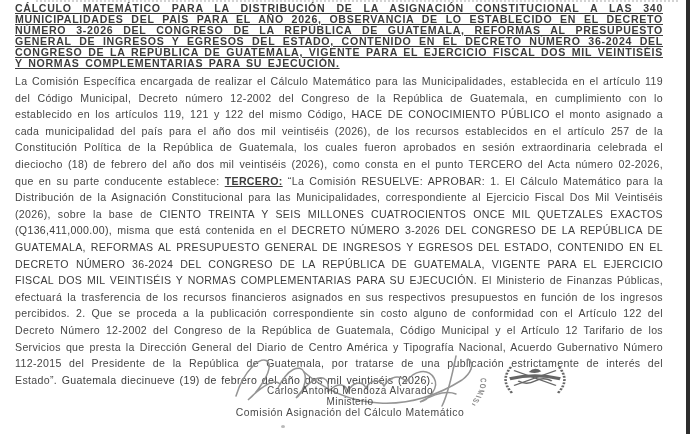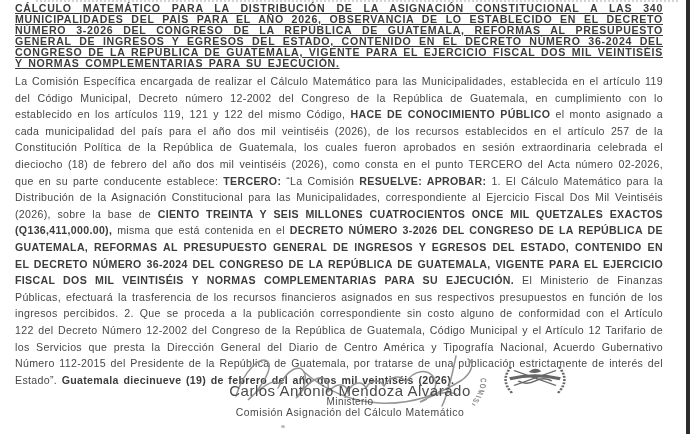--- a/index.html
+++ b/index.html
@@ -15,27 +15,27 @@
     position:absolute;top:3px;left:15px;width:648px;margin:0;
     font-size:10.6px;font-weight:700;line-height:10.9px;
     letter-spacing:.7px;word-spacing:2px;text-align:justify;color:#3c3c3c;text-decoration:underline;
   }
   .doc-body{
     position:absolute;top:73px;left:15px;width:648px;margin:0;
     font-size:10.6px;font-weight:400;line-height:16.6px;
     letter-spacing:.33px;word-spacing:1.3px;text-align:justify;color:#474747;
   }
   .seg-normal{font-weight:400;}
-  .seg-bold{font-weight:700;color:#3d3d3d;}
-  .seg-bold-underline{font-weight:700;color:#3d3d3d;}
+  .seg-bold{font-weight:400;color:#3d3d3d;}
+  .seg-bold-underline{font-weight:700;text-decoration:underline;color:#3d3d3d;}
   .sig-block{
     position:absolute;left:160px;top:386px;width:380px;text-align:center;
     color:#4a4a4a;
   }
-  .sig-name{font-size:15px;line-height:10.8px;letter-spacing:.5px;}
+  .sig-name{font-size:10px;line-height:10.8px;letter-spacing:.5px;}
   .sig-role{font-size:10px;line-height:10.6px;letter-spacing:.4px;}
   .sig-org{font-size:10.4px;line-height:11px;letter-spacing:.5px;}
   .signature-svg{position:absolute;left:218px;top:350px;width:285px;height:60px;opacity:.95;}
   .seal-svg{position:absolute;left:472px;top:333px;width:126px;height:90px;opacity:.9;}
   .scan-speck{position:absolute;left:281px;top:425px;width:4px;height:3px;
     background:#a8a8a8;border-radius:50%;opacity:.8;}
 </style>
 </head>
 <body>
 

